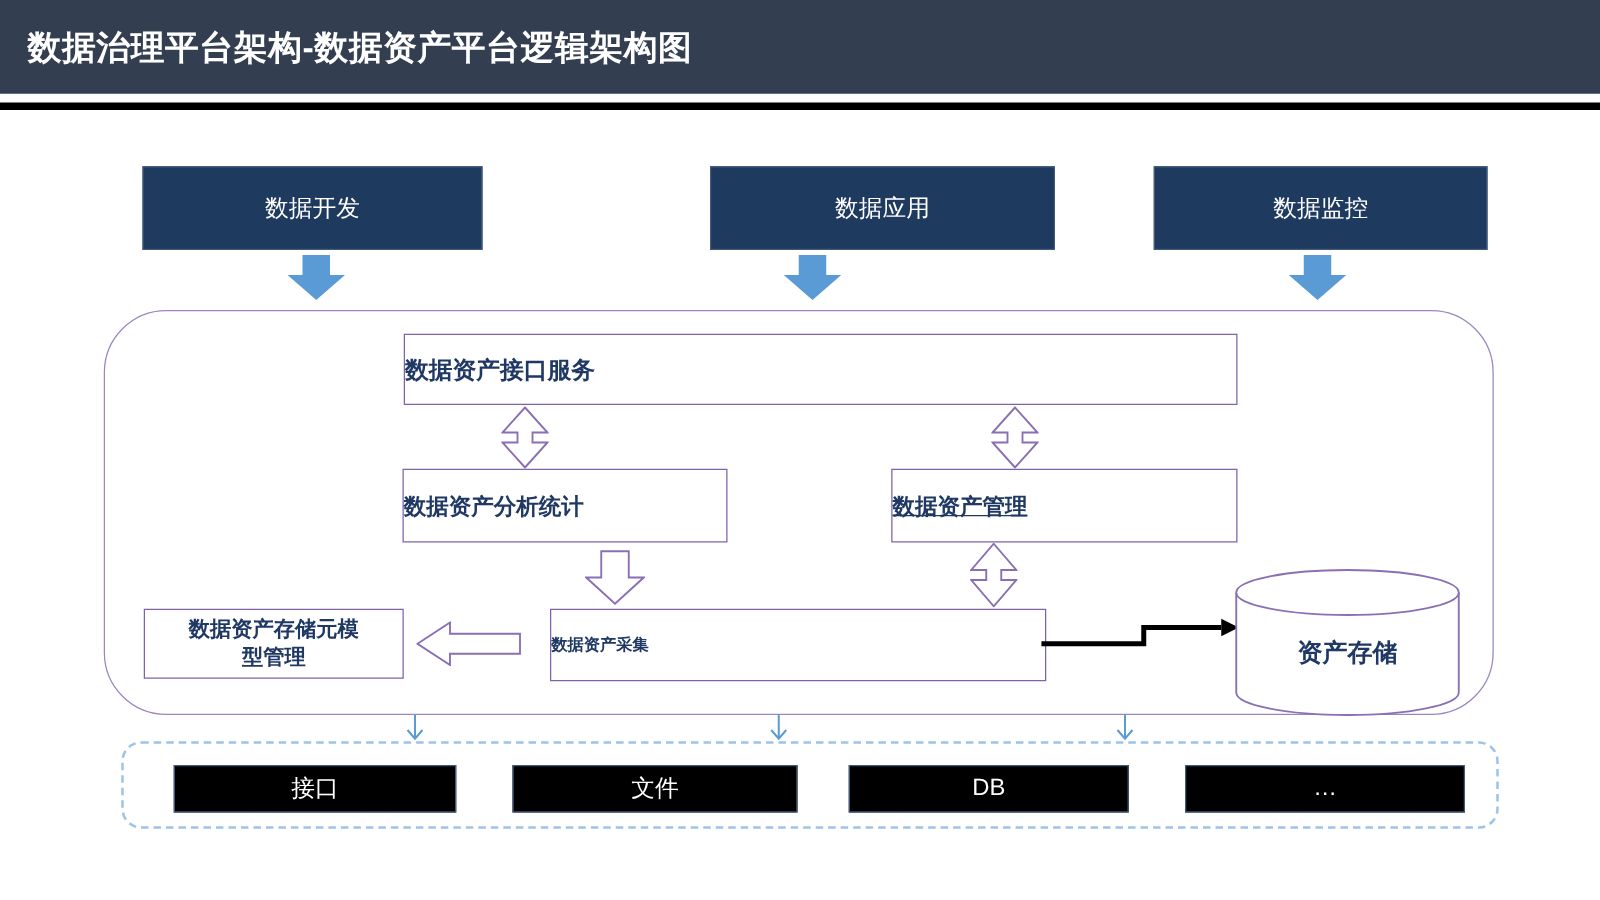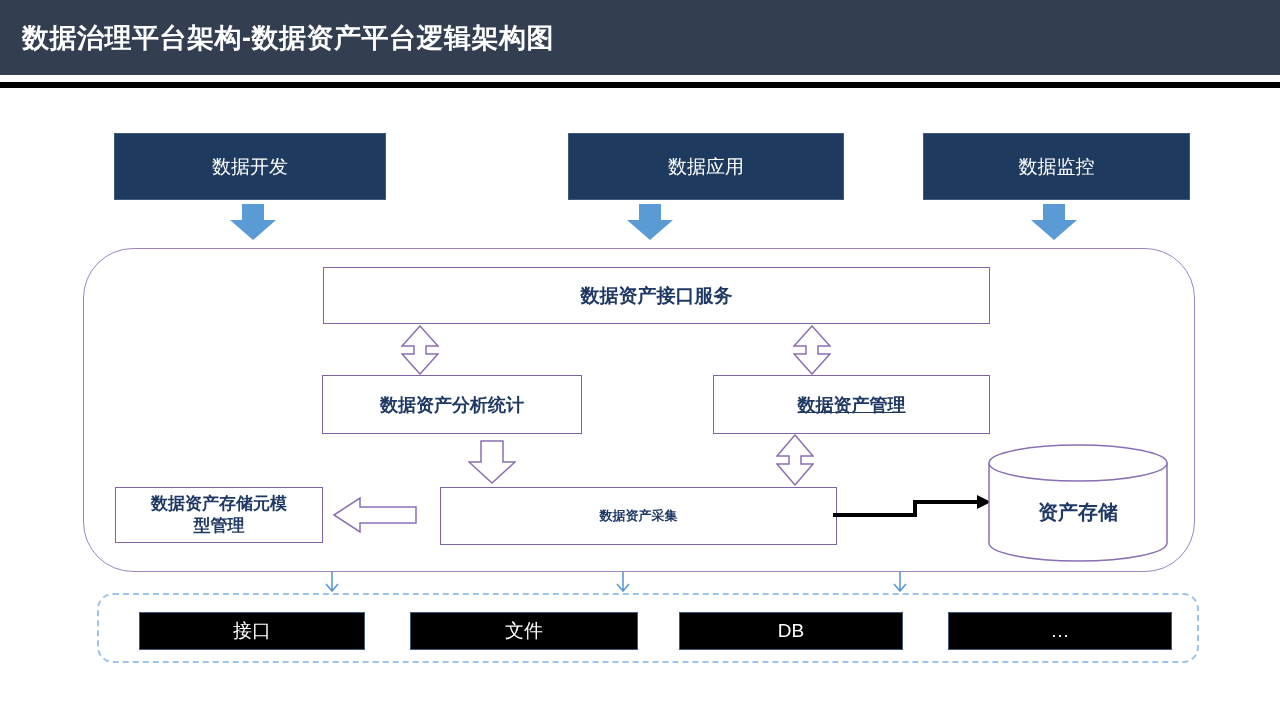--- a/index.html
+++ b/index.html
@@ -21,36 +21,36 @@
   .tb3{left:923px;top:133px;width:265px;height:65px;}
 
   .fat-blue-arrow{position:absolute;width:46px;height:36px;top:204px;}
   .fba1{left:230px;} .fba2{left:627px;} .fba3{left:1031px;}
 
   
   .platform{position:absolute;left:83px;top:248px;width:1110px;height:322px;
     border:1.5px solid #9B85C2;border-radius:50px;background:#ffffff;}
 
   .pbox{position:absolute;background:#ffffff;border:1.5px solid #7E63A8;color:#1F3864;
-    font-weight:bold;display:flex;align-items:center;justify-content:center;
+    font-weight:bold;display:flex;align-items:center;justify-content:flex-start;
     text-align:center;font-size:19px;}
   .p-interface{left:323px;top:267px;width:665px;height:55px;}
   .p-analysis{left:322px;top:375px;width:258px;height:57px;font-size:18px;}
   .p-manage{left:713px;top:375px;width:275px;height:57px;font-size:18px;text-decoration:underline;}
   .p-meta{left:115px;top:487px;width:208px;height:56px;font-size:17px;line-height:1.3;padding:0 28px;box-sizing:border-box;}
   .p-collect{left:440px;top:487px;width:395px;height:56px;font-size:13px;}
 
   .updown-1{position:absolute;left:401px;top:325px;width:38px;height:50px;}
   .updown-2{position:absolute;left:793px;top:325px;width:38px;height:50px;}
   .updown-3{position:absolute;left:776px;top:434px;width:38px;height:52px;}
   .down-outline{position:absolute;left:468px;top:440px;width:48px;height:44px;}
   .left-outline{position:absolute;left:333px;top:497px;width:84px;height:36px;}
   .elbow{position:absolute;left:833px;top:492px;width:160px;height:28px;}
 
-  .cylinder{position:absolute;left:988px;top:444px;width:192px;height:118px;}
+  .cylinder{position:absolute;left:988px;top:455px;width:192px;height:118px;}
   .cylinder .cyl-label{position:absolute;left:0;top:38px;width:180px;text-align:center;
     color:#1F3864;font-weight:bold;font-size:20px;line-height:60px;}
 
   .thin-arrow{position:absolute;top:572px;width:14px;height:21px;}
   .ta1{left:325px;} .ta2{left:616px;} .ta3{left:893px;}
 
   
   .source-panel{position:absolute;left:97px;top:593px;width:1102px;height:70px;
     border:2px dashed #9DC3E6;border-radius:16px;box-sizing:border-box;background:#ffffff;}
   .src-box{position:absolute;top:612px;height:36px;background:#000000;border:1px solid #41597A;

